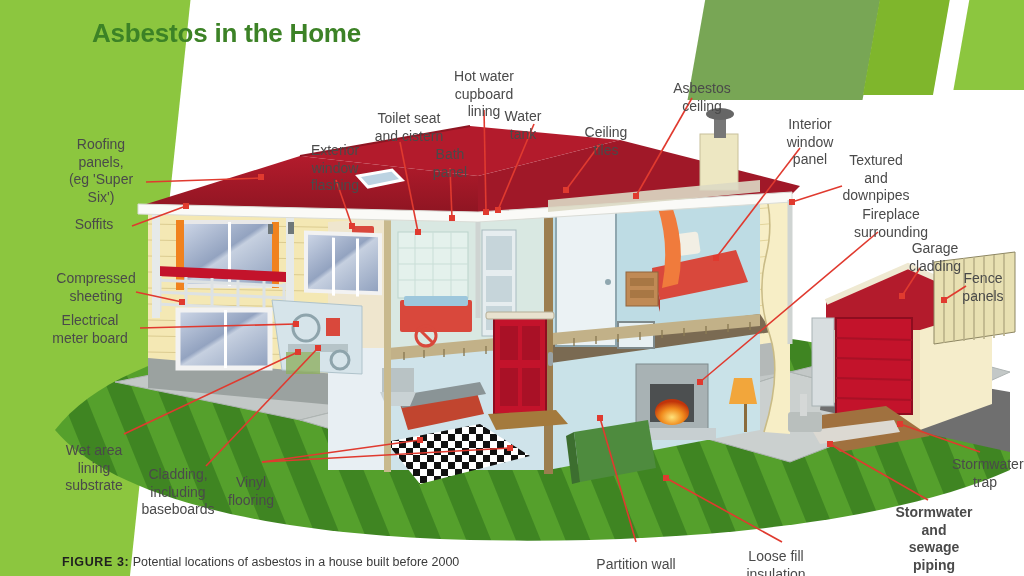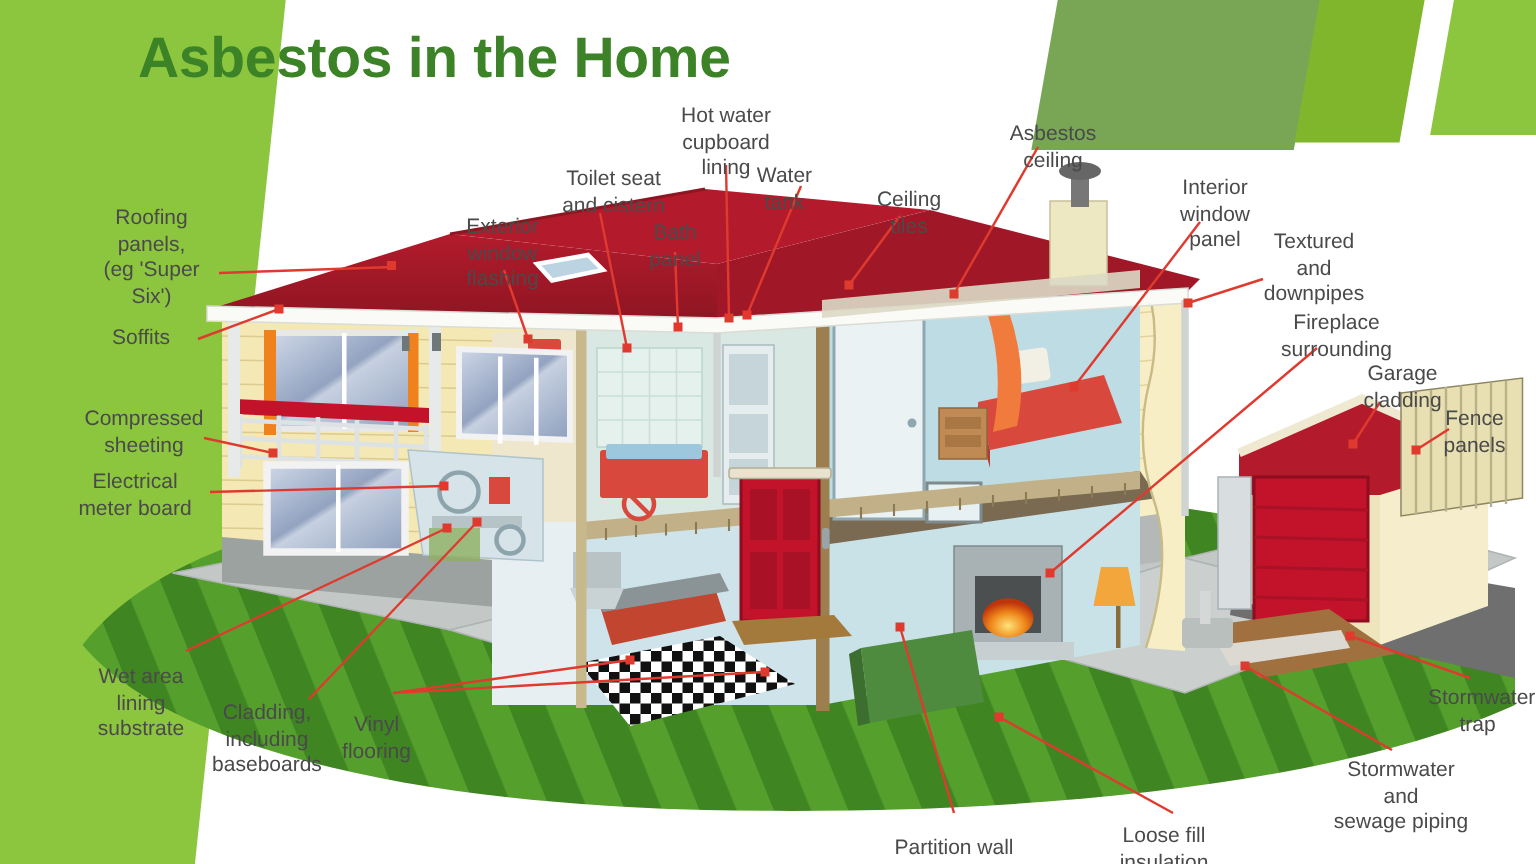--- a/index.html
+++ b/index.html
@@ -7,21 +7,21 @@
   #slide{position:relative;width:1024px;height:576px;background:#ffffff;overflow:hidden;}
 
   
   .band{position:absolute;top:0;}
   #band-left{left:-40px;top:-10px;width:200px;height:600px;background:#8CC63F;
     transform:skewX(-6deg);}
   #band-r1{right:150px;top:-30px;width:175px;height:130px;background:#78A655;transform:skewX(-10deg);}
   #band-r2{right:80px;top:-30px;width:70px;height:125px;background:#7FB62C;transform:skewX(-10deg);}
   #band-r3{right:-30px;top:-30px;width:90px;height:120px;background:#8CC63F;transform:skewX(-10deg);}
 
-  #title{position:absolute;left:92px;top:20px;font-size:38px;font-weight:bold;color:#3C8226;
+  #title{position:absolute;left:92px;top:20px;font-size:26px;font-weight:bold;color:#3C8226;
     letter-spacing:-0.2px;line-height:1;z-index:20;}
 
   
   #caption{position:absolute;left:62px;top:555px;font-size:12.5px;color:#3a3a3a;z-index:25;white-space:nowrap;}
   #caption b{color:#1f1f1f;letter-spacing:.6px;}
 
   
   .lbl{position:absolute;font-size:14px;color:#4a4a4a;line-height:1.25;z-index:30;
        font-family:"Liberation Sans",sans-serif;white-space:pre-line;}
   .lbl.c{text-align:center;}
@@ -431,19 +431,22 @@
   <div class="lbl c" style="left:838px;top:152px;width:76px;">Textured and
 downpipes</div>
   <div class="lbl c" style="left:852px;top:206px;width:78px;">Fireplace
 surrounding</div>
   <div class="lbl c" style="left:906px;top:240px;width:58px;">Garage
 cladding</div>
   <div class="lbl c" style="left:958px;top:270px;width:50px;">Fence
 panels</div>
   <div class="lbl c" style="left:952px;top:456px;width:66px;">Stormwater
 trap</div>
-  <div class="lbl c" style="left:888px;top:504px;width:92px;">Stormwater and
+  <div class="lbl c" style="left:888px;top:504px;width:92px;font-weight:bold;">Stormwater and
 sewage piping</div>
   <div class="lbl c" style="left:720px;top:548px;width:112px;">Loose fill insulation</div>
   <div class="lbl c" style="left:588px;top:556px;width:96px;">Partition wall</div>
 
+  <div id="caption">
+    <b>FIGURE 3:</b><span> Potential locations of asbestos in a house built before 2000</span>
+  </div>
 
 </div>
 
 </body></html>

